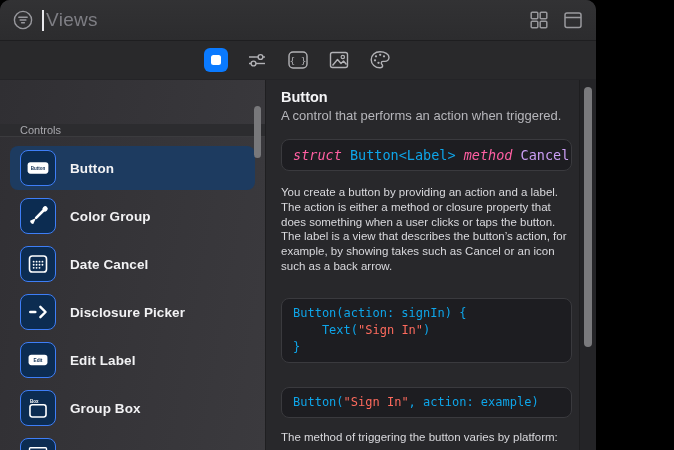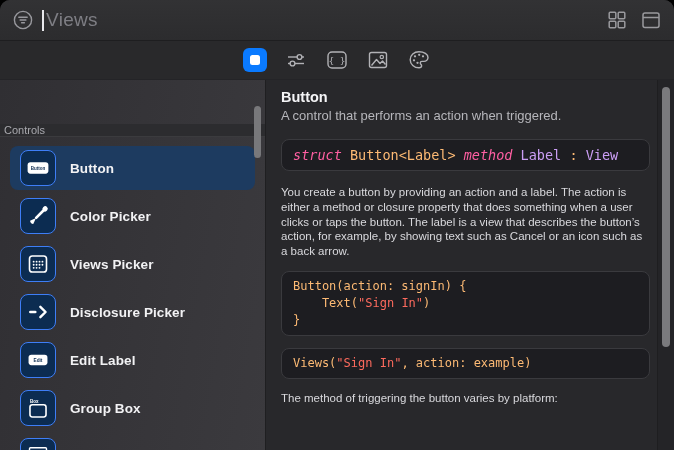--- a/index.html
+++ b/index.html
@@ -1,19 +1,19 @@
 <!DOCTYPE html>
 <html><head>
 <meta charset="utf-8">
 <style>
   * { margin:0; padding:0; box-sizing:border-box; }
   html,body { background:#000; }
   body { width:674px; height:450px; overflow:hidden;
          font-family:"Liberation Sans", sans-serif; }
-  .window { width:674px; height:450px; background:#28282b;
+  .window { width:596px; height:450px; background:#28282b;
             border-radius:10px 10px 0 0; overflow:hidden;
             display:flex; flex-direction:column; }
 
   
   .titlebar { height:40px; flex:0 0 40px;
               background:linear-gradient(#323234,#2c2c2e);
               display:flex; align-items:center; padding:0 12px; }
   .filter-icon { width:22px; height:22px; margin-right:8px; flex:0 0 auto; }
   .searchfield { display:flex; align-items:center; height:30px; flex:1; }
   .caret { width:2px; height:21px; background:#e8e8ec; margin-right:2px; }
@@ -31,21 +31,21 @@
   .tab.selected .inner-square { width:10px; height:10px; background:#fff; border-radius:2.5px; }
 
   
   .content { flex:1; display:flex; min-height:0; }
 
   
   .sidebar { width:266px; flex:0 0 266px; position:relative;
              background:linear-gradient(100deg,#302f33 0%,#3b3a3e 100%);
              border-right:1px solid #1f1f21; display:flex; flex-direction:column; }
   .sidebar-header { height:21px; background:#2c2c2f; border-bottom:1px solid #3b3b3e;
-                    display:flex; align-items:center; padding:0 4px;
+                    display:flex; align-items:center; padding:0 20px;
                     font-size:11px; color:#a9a9ae;margin-top:44px; }
   .list { padding:9px 10px 0 10px; }
   .row { height:44px; margin-bottom:4px; border-radius:8px;
          display:flex; align-items:center; padding:0 10px; }
   .row.selected { background:#1d3b60; }
   .row-label { margin-left:14px; color:#f2f2f4; font-size:13.5px; font-weight:600;
                letter-spacing:.1px; }
   .ctl-icon { width:36px; height:36px; flex:0 0 36px; border-radius:8px;
               background:#0c2c51; border:1.3px solid #3e7ef7;
               display:flex; align-items:center; justify-content:center; }
@@ -61,23 +61,23 @@
   .doc-title { color:#f5f5f7; font-size:14.5px; font-weight:700; }
   .doc-subtitle { color:#b6b6bb; font-size:13px; margin-top:3px; }
   .codebox { background:#1d1d21; border:1px solid #3a3a3e; border-radius:8px;
              padding:6px 11px; font-family:"DejaVu Sans Mono", monospace;
              color:#e9e9ee; }
   .codebox > div { line-height:17px; white-space:pre; }
   .decl { margin-top:16px; font-size:13.5px; }
   .decl > div { line-height:18px; }
   .code-sm { font-size:12px; }
   .para { color:#d9d9dd; font-size:11.5px; line-height:14.8px; margin-top:14px; }
-  .mt10 { margin-top:12px; } .mt12 { margin-top:12px; }
+  .mt10 { margin-top:24px; } .mt12 { margin-top:12px; }
   .tk-kw { color:#ff5fa2;font-style:italic; } .tk-ty { color:#cb9ef5; }
-  .tk-str { color:#fc6a5d; } .tk-pl { color:#fdba74; }
+  .tk-str { color:#fc6a5d; } .tk-pl { color:#0ea5e9; }
 
   .detail-scroll-lane { position:absolute; top:0; right:0; bottom:0; width:17px;
                         background:#242427; border-left:1px solid #1e1e20; }
   .detail-scroll-thumb { position:absolute; top:7px; left:4px; width:8px; height:260px;
                          background:#7a7a7d; border-radius:4.5px; }
 </style>
 </head>
 <body>
 
 <div class="window">
@@ -163,21 +163,21 @@
         <div class="row">
           <span class="ctl-icon">
             <svg width="36" height="36" viewBox="0 0 36 36">
               <g transform="rotate(45 18 18)">
                 <rect x="15.3" y="4.5" width="5.4" height="5.8" rx="2.7" fill="#fff"></rect>
                 <rect x="16.6" y="9" width="2.8" height="13" rx="1.2" fill="#fff"></rect>
                 <path d="M18 21 L15.6 27.5 Q18 29.5 20.4 27.5 Z" fill="#fff"></path>
               </g>
             </svg>
           </span>
-          <span class="row-label">Color Picker</span>
+          <span class="row-label">Color Group</span>
         </div>
 
         <div class="row">
           <span class="ctl-icon">
             <svg width="36" height="36" viewBox="0 0 36 36">
               <rect x="9" y="9.5" width="18" height="17" rx="3" fill="none" stroke="#fff" stroke-width="1.7"></rect>
               <g fill="#fff">
                 <circle cx="13.4" cy="15.5" r="1"></circle>
                   <circle cx="16.5" cy="15.5" r="1"></circle>
                   <circle cx="19.6" cy="15.5" r="1"></circle>
@@ -185,21 +185,21 @@
                 <circle cx="13.4" cy="18.8" r="1"></circle>
                   <circle cx="16.5" cy="18.8" r="1"></circle>
                   <circle cx="19.6" cy="18.8" r="1"></circle>
                   <circle cx="22.7" cy="18.8" r="1"></circle>
                 <circle cx="13.4" cy="22.1" r="1"></circle>
                   <circle cx="16.5" cy="22.1" r="1"></circle>
                   <circle cx="19.6" cy="22.1" r="1"></circle>
               </g>
             </svg>
           </span>
-          <span class="row-label">Views Picker</span>
+          <span class="row-label">Date Cancel</span>
         </div>
 
         <div class="row">
           <span class="ctl-icon">
             <svg width="36" height="36" viewBox="0 0 36 36">
               <rect x="8.5" y="16.6" width="8" height="2.8" rx="1.4" fill="#fff"></rect>
               <path d="M20.5 12.5 L26 18 L20.5 23.5" fill="none" stroke="#fff" stroke-width="2.6" stroke-linecap="round" stroke-linejoin="round"></path>
             </svg>
           </span>
           <span class="row-label">Disclosure Picker</span>
@@ -239,34 +239,34 @@
       </div>
       <div class="sb-scroll-thumb"></div>
     </div>
 
     <div class="detail">
       <div class="detail-inner">
         <div class="doc-title">Button</div>
         <div class="doc-subtitle">A control that performs an action when triggered.</div>
 
         <div class="codebox decl">
-            <div><span class="tk-kw">struct </span><span class="tk-pl">Button&lt;Label&gt; </span><span class="tk-kw">method </span><span class="tk-ty">Label </span><span class="tk-pl">: </span><span class="tk-ty">View</span></div>
+            <div><span class="tk-kw">struct </span><span class="tk-pl">Button&lt;Label&gt; </span><span class="tk-kw">method </span><span class="tk-ty">Cancel </span><span class="tk-pl">: </span><span class="tk-ty">View</span></div>
           </div>
 
-        <div class="para">You create a button by providing an action and a label. The action is either a method or closure property that does something when a user clicks or taps the button. The label is a view that describes the button’s action, for example, by showing text such as Cancel or an icon such as a back arrow.</div>
+        <div class="para">You create a button by providing an action and a label. The action is either a method or closure property that does something when a user clicks or taps the button. The label is a view that describes the button’s action, for example, by showing takes such as Cancel or an icon such as a back arrow.</div>
 
         <div class="codebox code-sm mt10">
             <div><span class="tk-pl">Button(action: signIn) {</span></div>
             <div><span class="tk-pl">    Text(</span><span class="tk-str">"Sign In"</span><span class="tk-pl">)</span></div>
             <div><span class="tk-pl">}</span></div>
           </div>
 
 
         <div class="codebox code-sm mt10">
-            <div><span class="tk-pl">Views(</span><span class="tk-str">"Sign In"</span><span class="tk-pl">, action: example)</span></div>
+            <div><span class="tk-pl">Button(</span><span class="tk-str">"Sign In"</span><span class="tk-pl">, action: example)</span></div>
           </div>
 
         <div class="para mt12">The method of triggering the button varies by platform:</div>
 
       </div>
       <div class="detail-scroll-lane">
         <div class="detail-scroll-thumb"></div>
       </div>
     </div>
 

